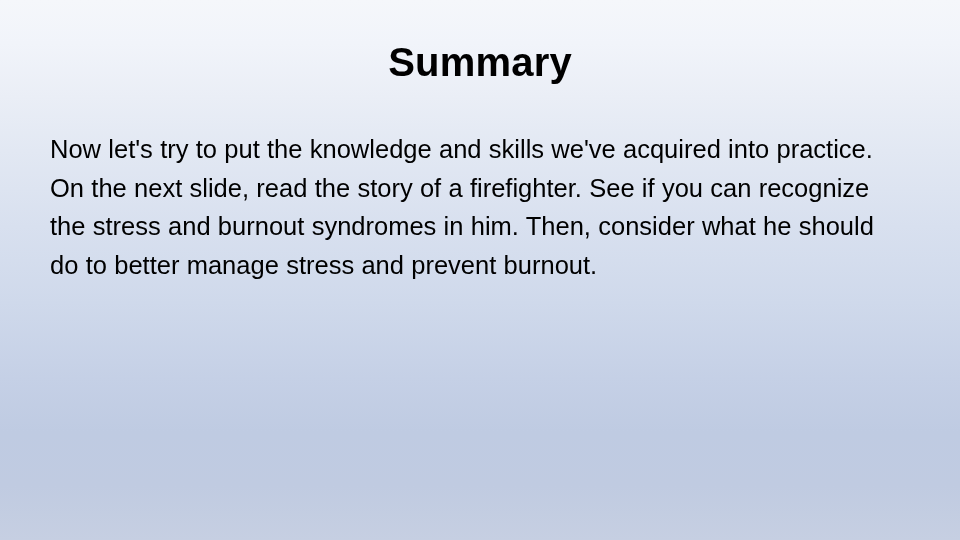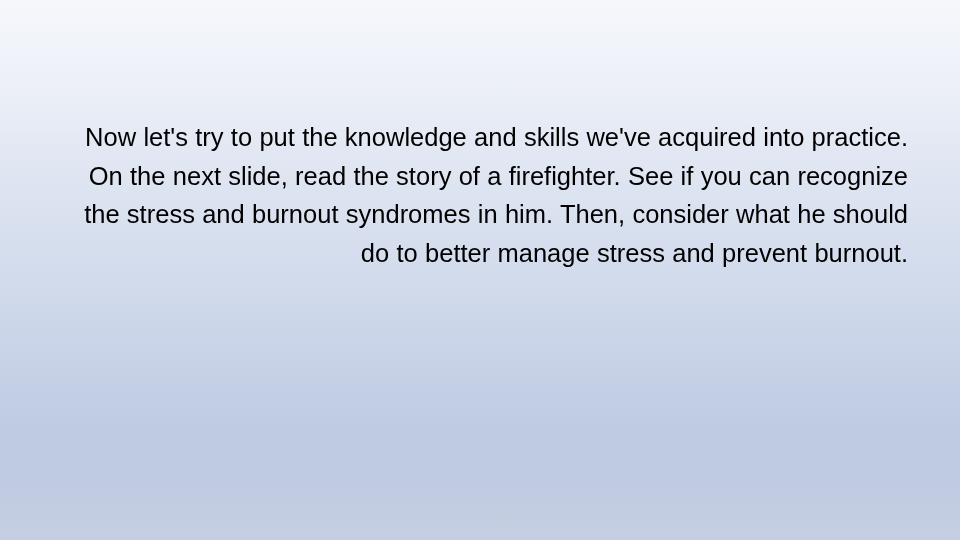--- a/index.html
+++ b/index.html
@@ -41,30 +41,31 @@
     font-size: 40px;
     font-weight: bold;
     line-height: 1.2;
     color: #000000;
     letter-spacing: 0.2px;
     white-space: nowrap;
   }
   .slide-body {
     position: absolute;
     left: 50px;
-    top: 118px;
+    top: 130px;
     width: 858px;
     font-size: 25.5px;
     line-height: 38.5px;
     color: #000000;
-    text-align: right;
+    text-align: left;
     word-spacing: 0.2px;
   }
 </style>
 </head>
 <body>
 
 <div class="slide">
 
+  <div class="slide-title">Summary</div>
 
   <div class="slide-body">Now let's try to put the knowledge and skills we've acquired into practice. On the next slide, read the story of a firefighter. See if you can recognize the stress and burnout syndromes in him. Then, consider what he should do to better manage stress and prevent burnout.</div>
 
 </div>
 
 </body></html>

